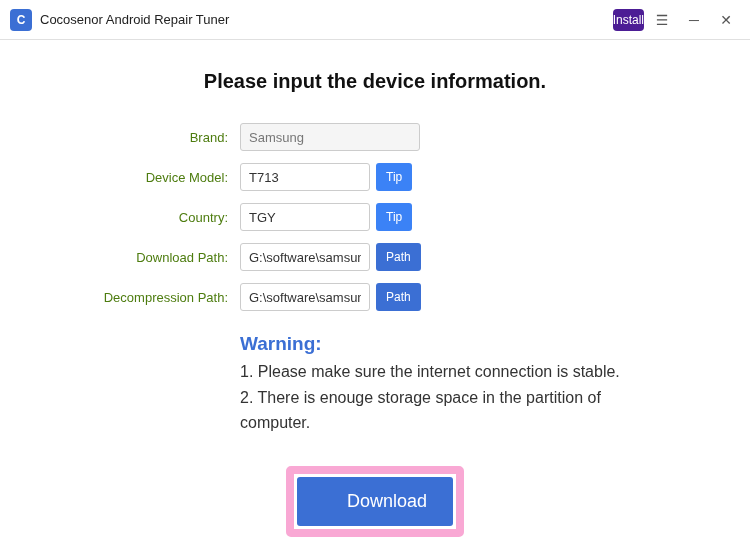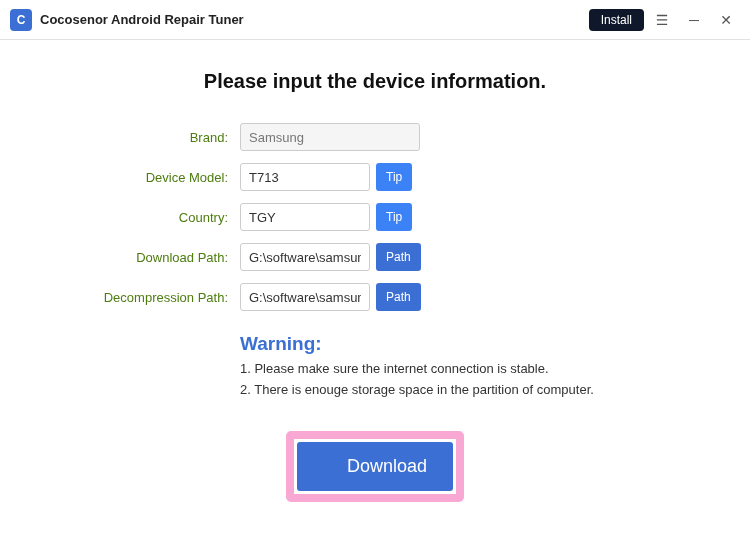--- a/index.html
+++ b/index.html
@@ -46,35 +46,35 @@
       justify-content: center;
       color: white;
       font-size: 12px;
       font-weight: bold;
       flex-shrink: 0;
     }
 
     .title-text {
       font-size: 13px;
       color: #222;
-      font-weight: 700;
+      font-weight: 400;
     }
 
     .title-bar-right {
       display: flex;
       align-items: center;
       gap: 4px;
     }
 
     .install-btn {
-      background: #0f172a;
+      background: #4c1d95;
       color: white;
       border: none;
       border-radius: 4px;
-      padding: 4px 12px;
+      padding: 4px 0;
       font-size: 12px;
       cursor: pointer;
     }
 
     .window-control {
       width: 28px;
       height: 24px;
       border: none;
       background: transparent;
       cursor: pointer;
@@ -184,21 +184,21 @@
     }
 
     .warning-title {
       color: #3b6fd4;
       font-size: 19px;
       font-weight: 600;
       margin-bottom: 4px;
     }
 
     .warning-item {
-      font-size: 13px;
+      font-size: 16px;
       color: #333;
       line-height: 1.6;
     }
 
     
     .download-section {
       display: flex;
       justify-content: center;
       margin-top: 10px;
     }

